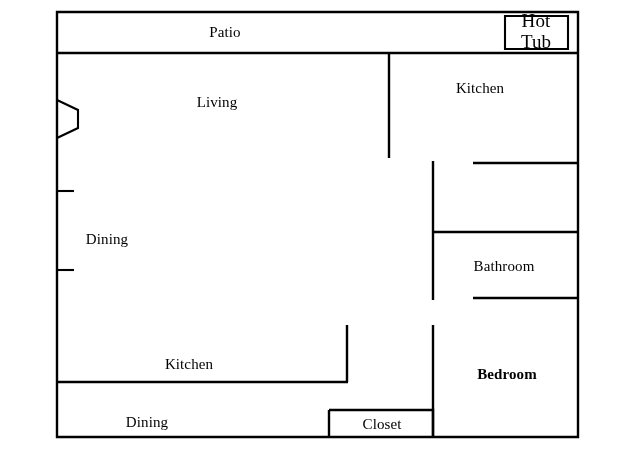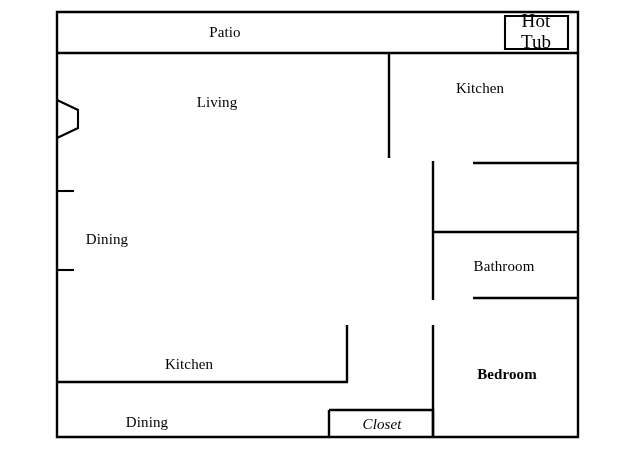--- a/index.html
+++ b/index.html
@@ -104,15 +104,15 @@
 
 
   <div class="room-label" style="left:504px; top:266px;">Bathroom</div>
 
   <div class="room-label" style="left:189px; top:364px;">Kitchen</div>
 
   <div class="room-label" style="left:507px; top:374px;font-weight:bold;">Bedroom</div>
 
   <div class="room-label" style="left:147px; top:422px;">Dining</div>
 
-  <div class="room-label" style="left:382px; top:424px;font-style:italic;">Closet</div>
+  <div class="room-label" style="left:382px; top:424px;">Closet</div>
 
 </div>
 
 </body></html>

